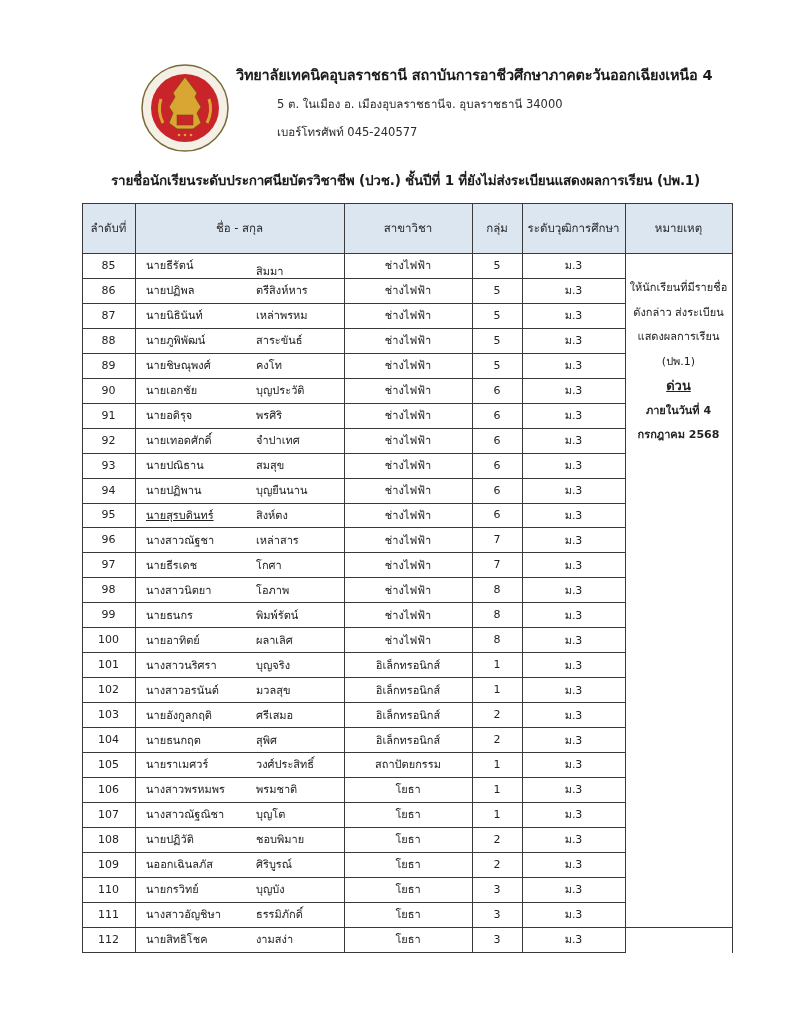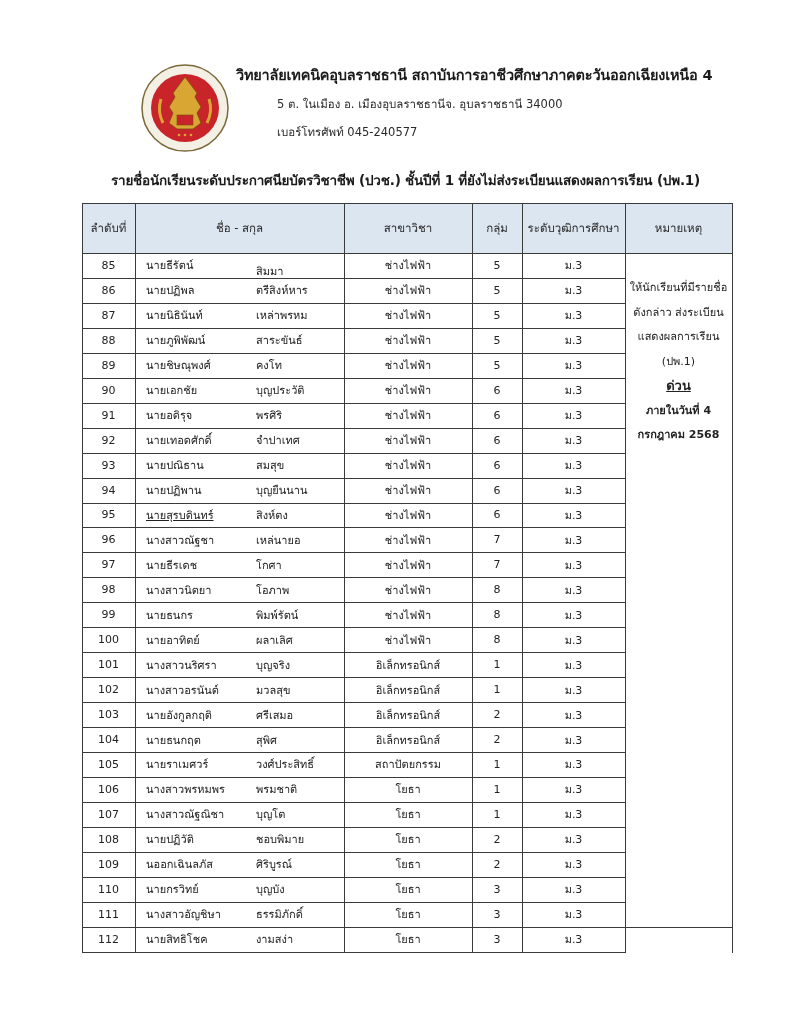--- a/index.html
+++ b/index.html
@@ -226,21 +226,21 @@
       <div class="cell center" style="left:82px;top:502.5px;width:53px;height:24.95px;">95</div>
       <div class="cell" style="left:146px;top:502.5px;width:116px;height:24.95px;text-decoration:underline;">นายสุรบดินทร์</div>
       <div class="cell" style="left:256px;top:502.5px;width:86px;height:24.95px;">สิงห์ตง</div>
       <div class="cell center" style="left:344px;top:502.5px;width:128px;height:24.95px;">ช่างไฟฟ้า</div>
       <div class="cell center" style="left:472px;top:502.5px;width:50px;height:24.95px;">6</div>
       <div class="cell center" style="left:522px;top:502.5px;width:103px;height:24.95px;">ม.3</div>
     </div>
     <div style="position: absolute; left: 0px; top: 0px;">
       <div class="cell center" style="left:82px;top:527.45px;width:53px;height:24.95px;">96</div>
       <div class="cell" style="left:146px;top:527.45px;width:116px;height:24.95px;">นางสาวณัฐชา</div>
-      <div class="cell" style="left:256px;top:527.45px;width:86px;height:24.95px;">เหล่นายอ</div>
+      <div class="cell" style="left:256px;top:527.45px;width:86px;height:24.95px;">เหล่าสาร</div>
       <div class="cell center" style="left:344px;top:527.45px;width:128px;height:24.95px;">ช่างไฟฟ้า</div>
       <div class="cell center" style="left:472px;top:527.45px;width:50px;height:24.95px;">7</div>
       <div class="cell center" style="left:522px;top:527.45px;width:103px;height:24.95px;">ม.3</div>
     </div>
     <div style="position: absolute; left: 0px; top: 0px;">
       <div class="cell center" style="left:82px;top:552.4px;width:53px;height:24.95px;">97</div>
       <div class="cell" style="left:146px;top:552.4px;width:116px;height:24.95px;">นายธีรเดช</div>
       <div class="cell" style="left:256px;top:552.4px;width:86px;height:24.95px;">โกศา</div>
       <div class="cell center" style="left:344px;top:552.4px;width:128px;height:24.95px;">ช่างไฟฟ้า</div>
       <div class="cell center" style="left:472px;top:552.4px;width:50px;height:24.95px;">7</div>

